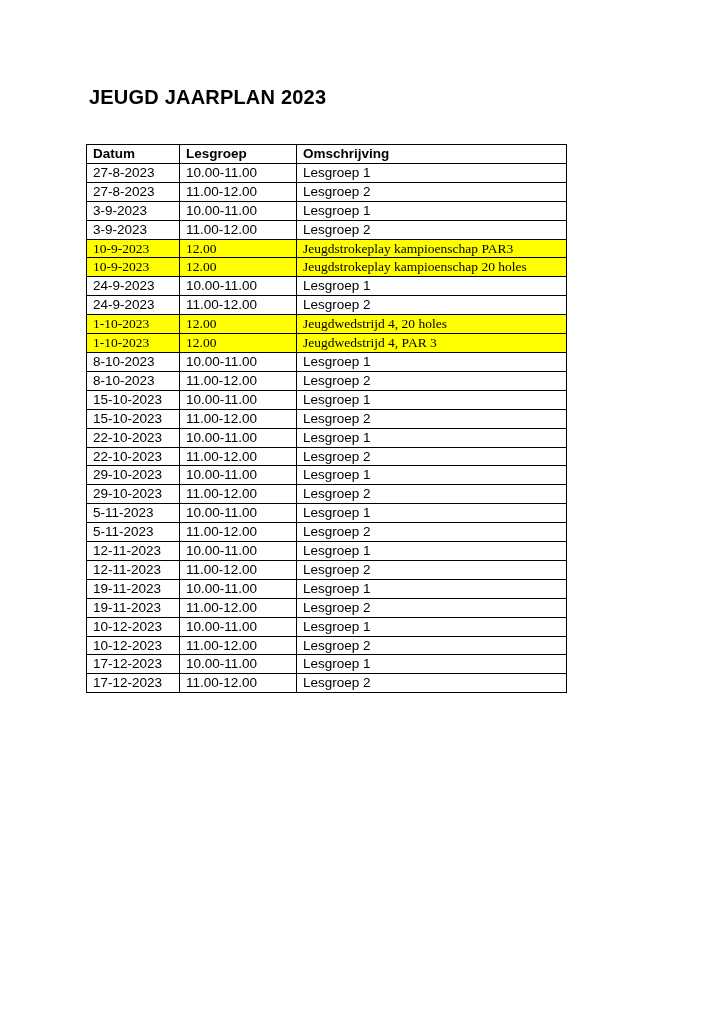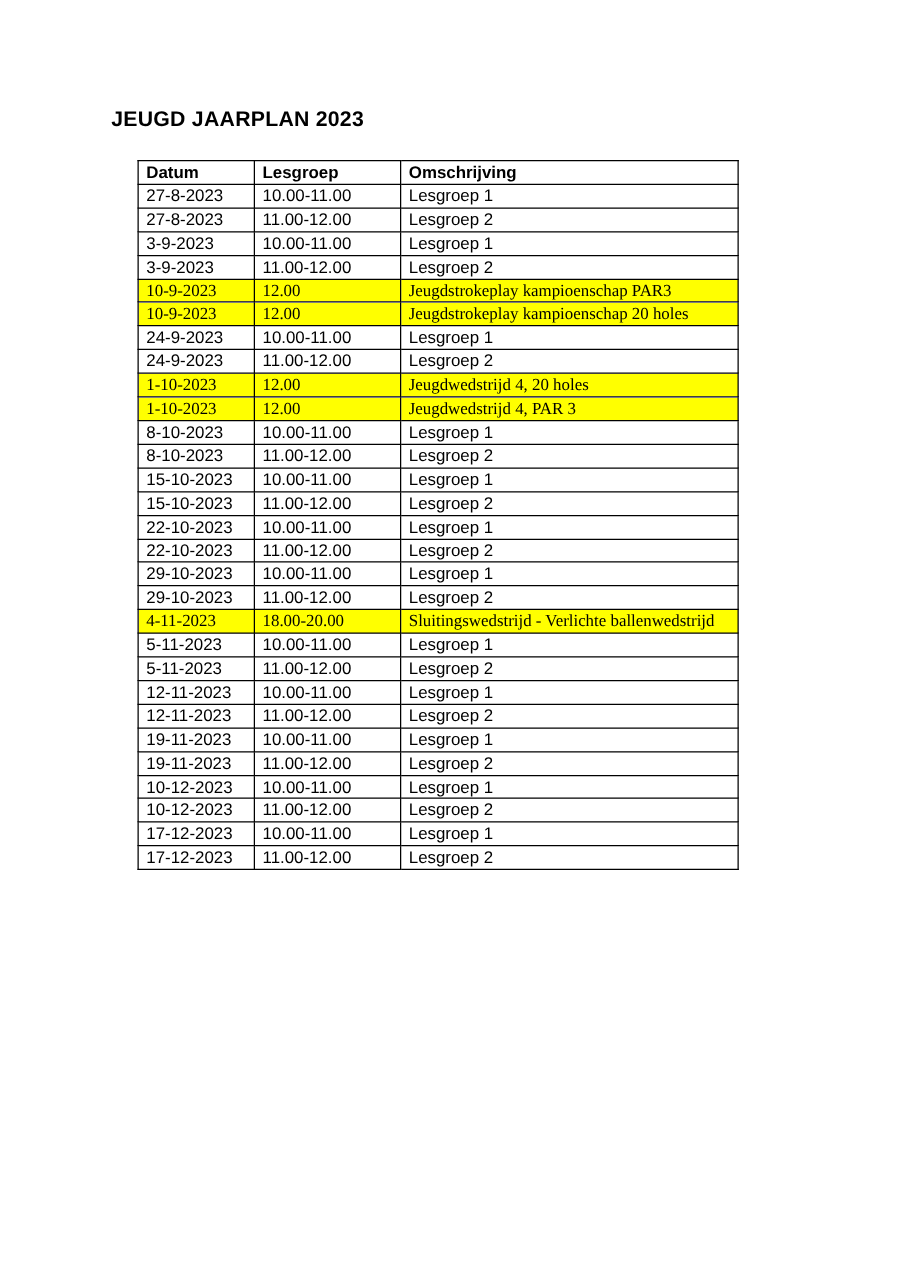--- a/index.html
+++ b/index.html
@@ -14,33 +14,32 @@
     background: #ffffff;
     font-family: "Liberation Sans", sans-serif;
     color: #000000;
     overflow: hidden;
   }
   .title {
     position: absolute;
     left: 89px;
     top: 86px;
     margin: 0;
-    font-size: 17px;
+    font-size: 20px;
     font-weight: 700;
     letter-spacing: 0.2px;
     white-space: nowrap;
   }
   table.schedule {
     position: absolute;
     left: 86px;
-    top: 128px;
+    top: 144px;
     width: 480px;
     border-collapse: collapse;
     table-layout: fixed;
-    margin-left: 24px;
   }
   table.schedule col.col-datum { width: 93px; }
   table.schedule col.col-starttijd { width: 117px; }
   table.schedule col.col-omschrijving { width: 270px; }
   table.schedule th,
   table.schedule td {
     border: 1px solid #000000;
     font-size: 13.5px;
     text-align: left;
     vertical-align: middle;
@@ -164,25 +163,20 @@
         <tr>
           <td>29-10-2023</td>
           <td>10.00-11.00</td>
           <td>Lesgroep 1</td>
         </tr>
         <tr>
           <td>29-10-2023</td>
           <td>11.00-12.00</td>
           <td>Lesgroep 2</td>
         </tr>
-        <tr class="highlight">
-          <td>4-11-2023</td>
-          <td>18.00-20.00</td>
-          <td>Sluitingswedstrijd - Verlichte ballenwedstrijd</td>
-        </tr>
         <tr>
           <td>5-11-2023</td>
           <td>10.00-11.00</td>
           <td>Lesgroep 1</td>
         </tr>
         <tr>
           <td>5-11-2023</td>
           <td>11.00-12.00</td>
           <td>Lesgroep 2</td>
         </tr>

